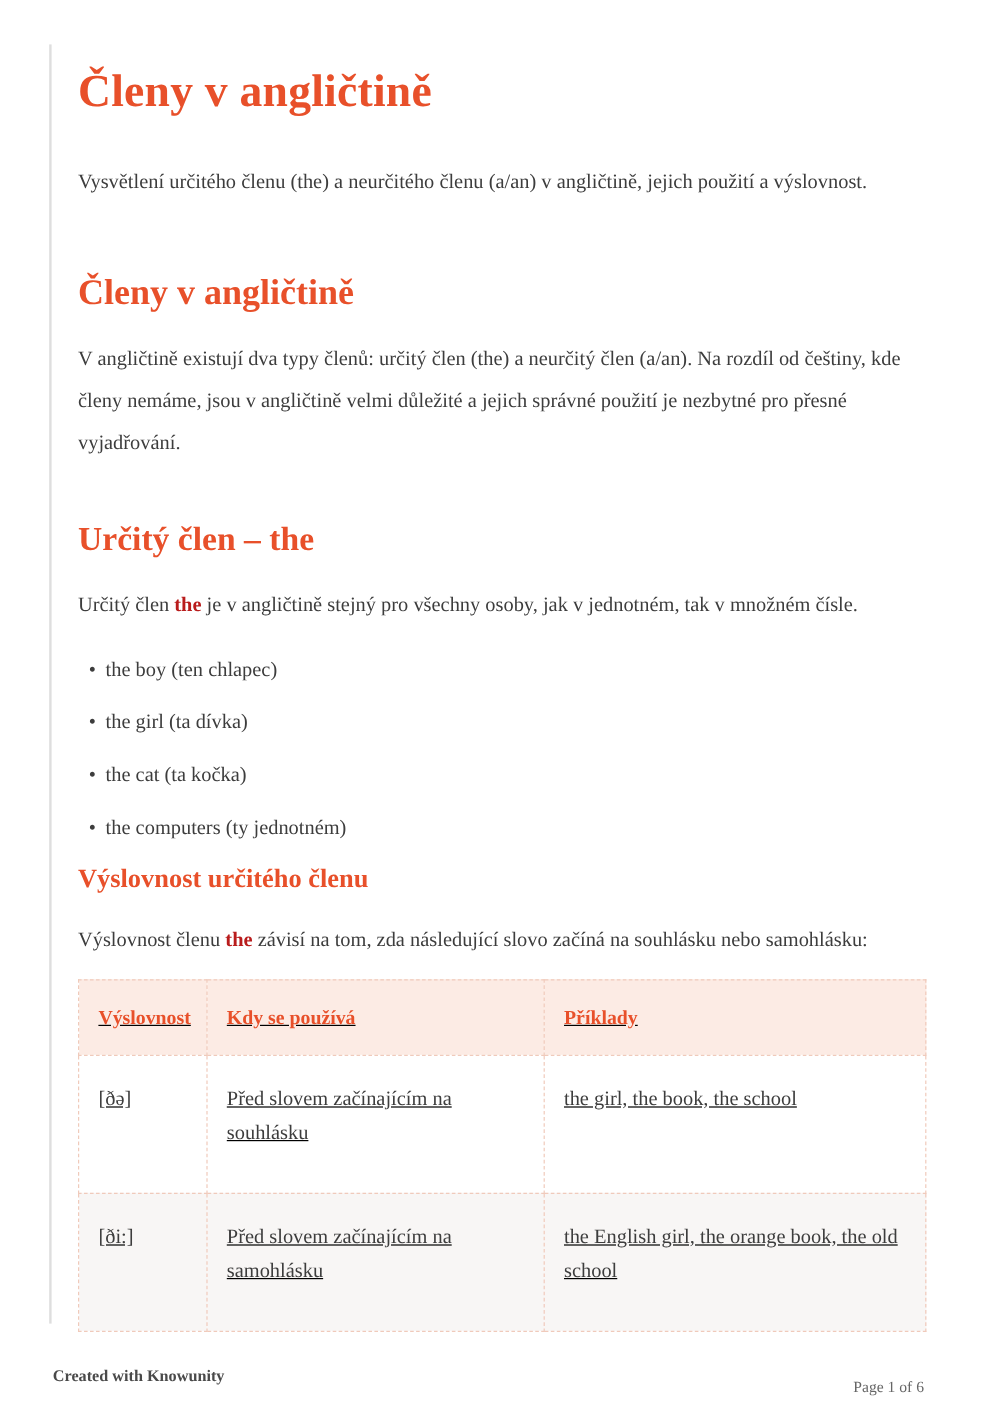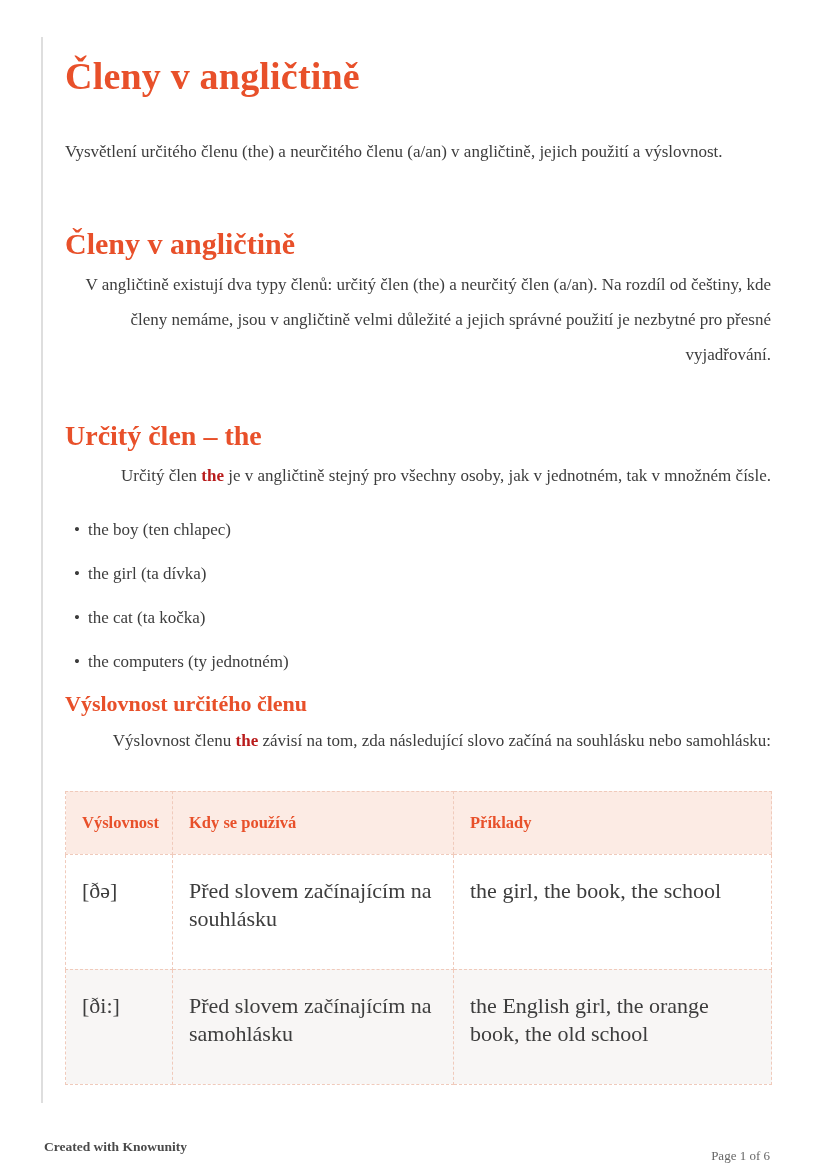--- a/index.html
+++ b/index.html
@@ -48,21 +48,21 @@
     font-size: 30px;
     font-weight: 700;
     color: #e8502a;
   }
   h2.section-h2 {
     margin-top: 48px;
     font-size: 28px;
     font-weight: 700;
     color: #e8502a;
   }
-  .after-h { margin-top: 6px; text-align: right; }
+  .after-h { margin-top: 20px; }
   strong { font-weight: 700; color: #b91c1c; }
   ul.example-list {
     list-style: none;
     margin-top: 22px;
   }
   ul.example-list li {
     font-size: 17px;
     line-height: 29px;
     color: #3d3d3d;
     padding-left: 23px;
@@ -74,42 +74,43 @@
     position: absolute;
     left: 9px;
     color: #3d3d3d;
   }
   h3.sub-h {
     font-size: 22px;
     font-weight: 700;
     color: #e8502a;
   }
   table.pron-table {
-    margin-top: 33px;
+    margin-top: 16px;
     width: 706px;
     border-collapse: collapse;
     table-layout: fixed;
+    text-decoration: underline;
   }
   table.pron-table col.c1 { width: 107px; }
   table.pron-table col.c2 { width: 281px; }
   table.pron-table col.c3 { width: 318px; }
   table.pron-table th, table.pron-table td {
     border: 1px dashed #f0cabb;
     text-align: left;
     vertical-align: top;
   }
   table.pron-table th {
     background: #fcebe4;
     color: #e8502a;
     font-size: 16.5px;
     font-weight: 700;
     padding: 21px 16px 21px 16px;
   }
   table.pron-table td {
-    font-size: 22px;
+    font-size: 17px;
     line-height: 28px;
     color: #3d3d3d;
     padding: 22px 16px 36px 16px;
   }
   table.pron-table tr.row-alt td {
     background: #f8f6f5;
   }
   .footer-created {
     position: absolute;
     left: 44px;

